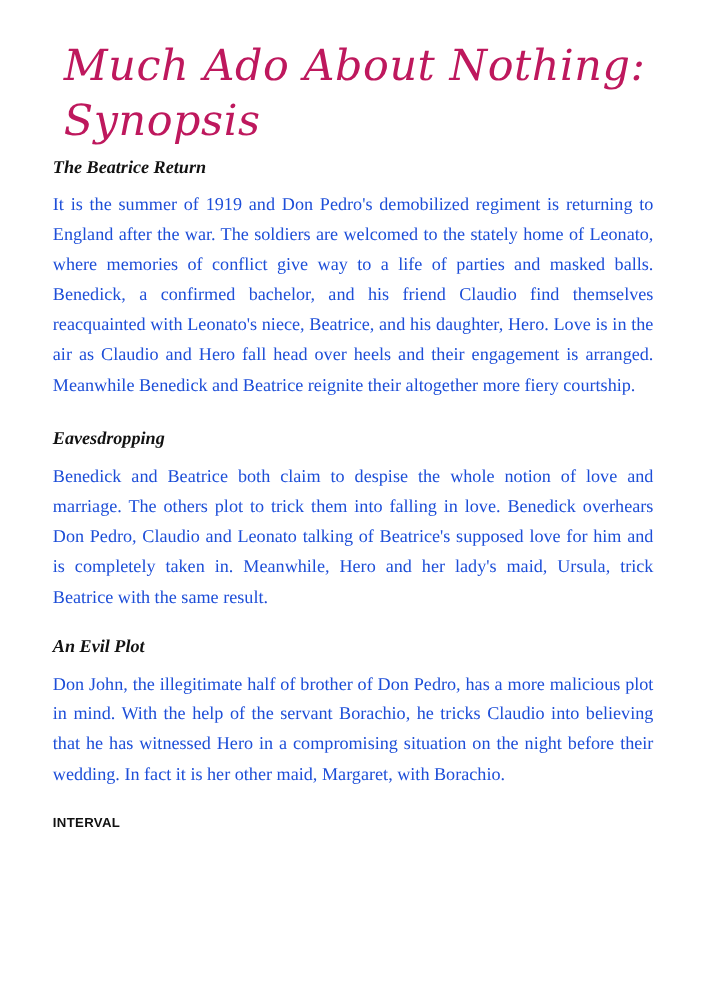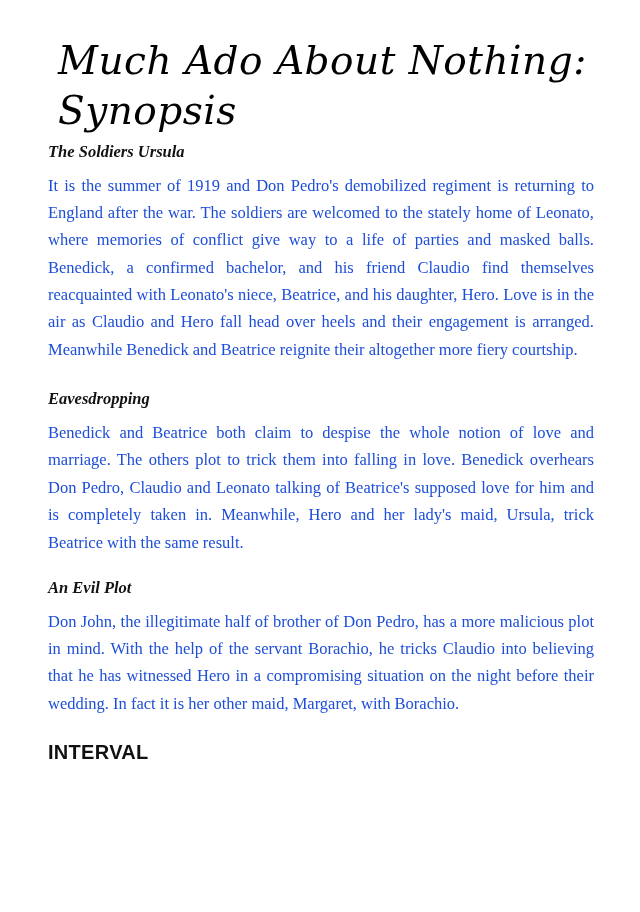--- a/index.html
+++ b/index.html
@@ -22,21 +22,21 @@
     background: #ffffff;
     position: relative;
   }
   .doc-title {
     font-family: "DejaVu Serif", serif;
     font-style: italic;
     font-weight: 400;
     font-size: 39px;
     line-height: 1.28;
     letter-spacing: 0.5px;
-    color: #000000;
+    color: #be185d;
     margin: 0 0 6px 0;
     padding-left: 14px;
   }
   .part-title {
     font-family: "DejaVu Serif", serif;
     font-style: italic;
     font-weight: 400;
     font-size: 27px;
     line-height: 1.2;
     color: #17171a;
@@ -64,37 +64,37 @@
     text-align: justify;
     margin: 0;
     padding-left: 4px;
     padding-right: 2px;
   }
   .gap-lg { margin-bottom: 26px; }
   .gap-md { margin-bottom: 22px; }
   .interval {
     font-family: "Liberation Sans", sans-serif;
     font-weight: bold;
-    font-size: 20px;
+    font-size: 12px;
     letter-spacing: 0.3px;
     color: #111111;
     padding-left: 4px;
     margin-top: 24px;
   }
 </style>
 </head>
 <body>
 
 <div class="page">
 
   <h1 class="doc-title">Much Ado About Nothing: Synopsis</h1>
 
 
   <div class="section gap-lg">
-    <h3 class="section-heading">The Soldiers Ursula</h3>
+    <h3 class="section-heading">The Beatrice Return</h3>
     <p class="section-body">It is the summer of 1919 and Don Pedro's demobilized regiment is returning to England after the war. The soldiers are welcomed to the stately home of Leonato, where memories of conflict give way to a life of parties and masked balls. Benedick, a confirmed bachelor, and his friend Claudio find themselves reacquainted with Leonato's niece, Beatrice, and his daughter, Hero. Love is in the air as Claudio and Hero fall head over heels and their engagement is arranged. Meanwhile Benedick and Beatrice reignite their altogether more fiery courtship.</p>
   </div>
 
   <div class="section gap-md">
     <h3 class="section-heading">Eavesdropping</h3>
     <p class="section-body">Benedick and Beatrice both claim to despise the whole notion of love and marriage. The others plot to trick them into falling in love. Benedick overhears Don Pedro, Claudio and Leonato talking of Beatrice's supposed love for him and is completely taken in. Meanwhile, Hero and her lady's maid, Ursula, trick Beatrice with the same result.</p>
   </div>
 
   <div class="section">
     <h3 class="section-heading">An Evil Plot</h3>

